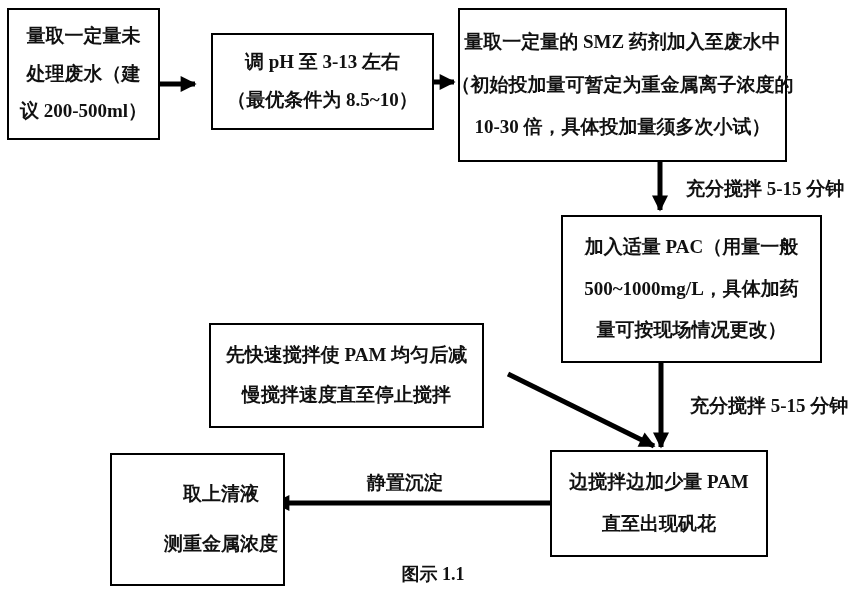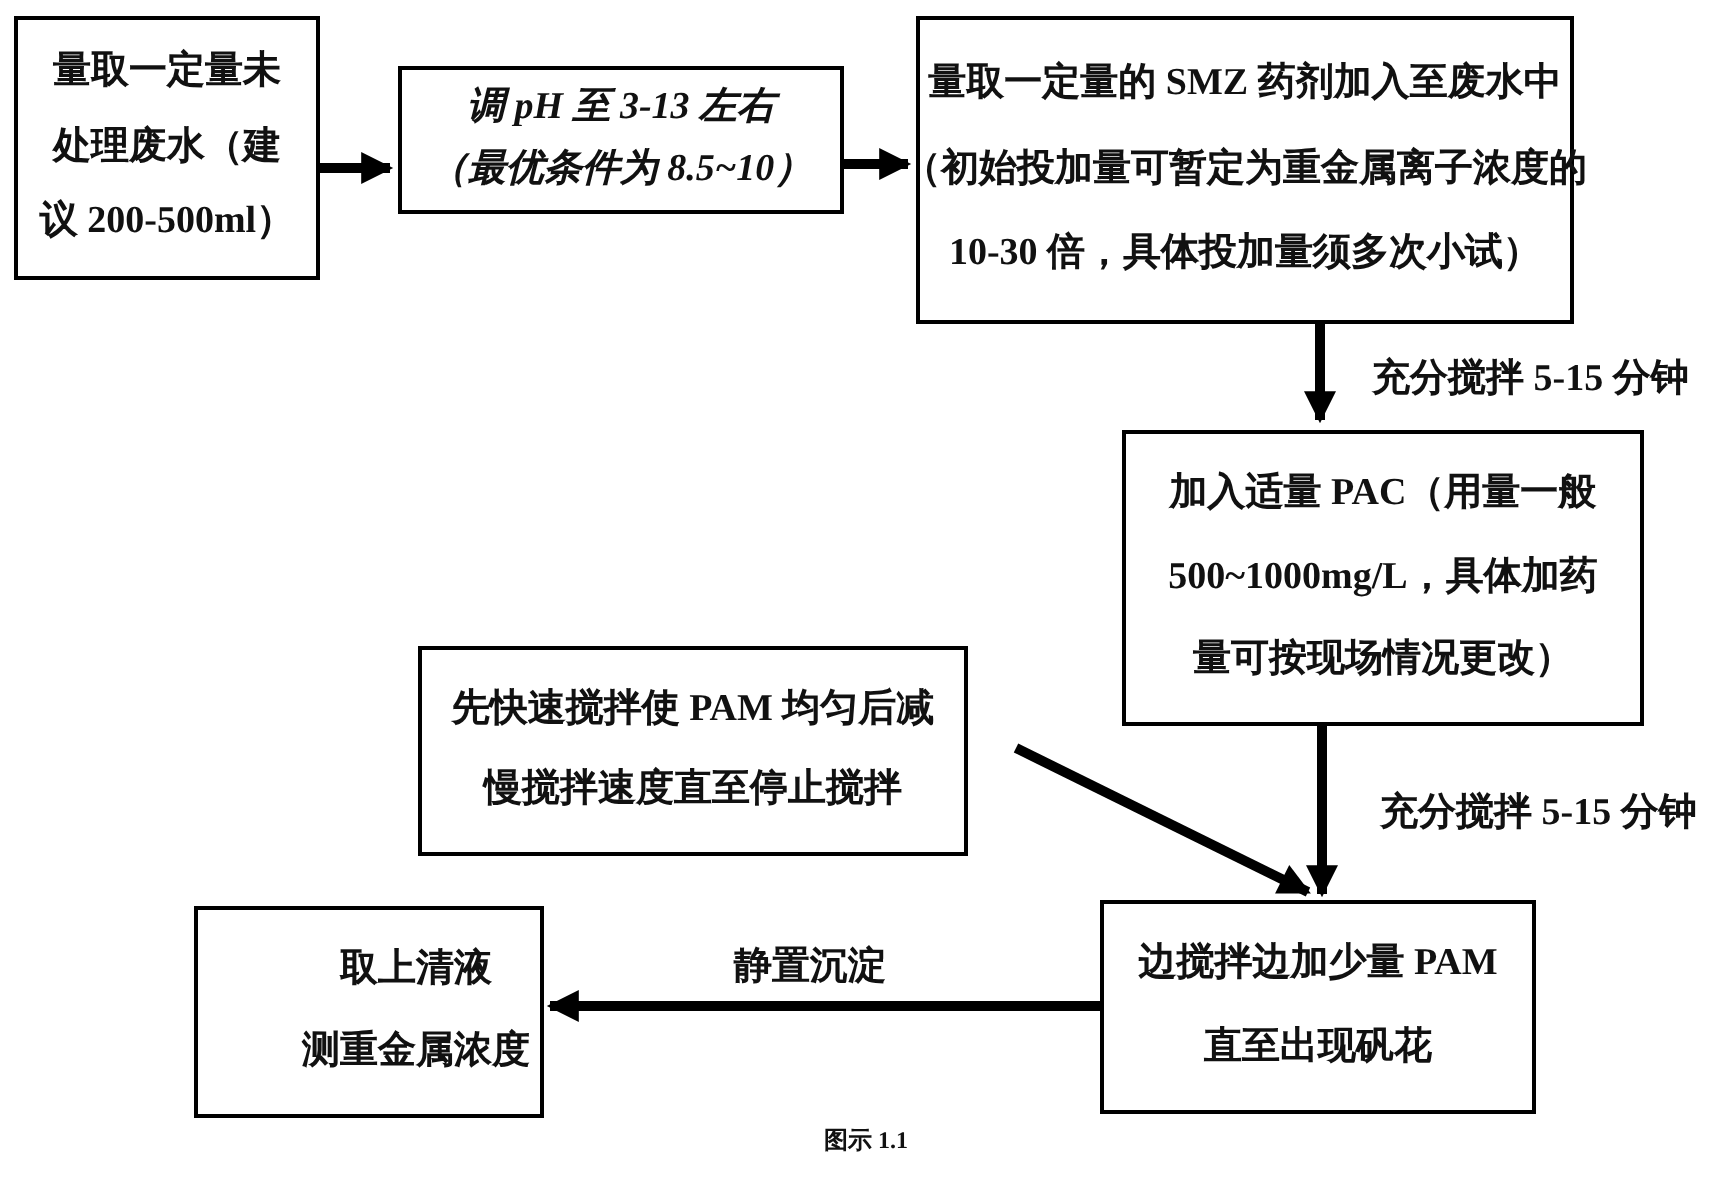--- a/index.html
+++ b/index.html
@@ -34,43 +34,43 @@
     justify-content: space-evenly;
     align-items: center;
     text-align: center;
     font-size: 19px;
     font-weight: 600;
     line-height: 1.1;
     white-space: nowrap;
   }
   .node span { display: block; }
   #node-measure-wastewater { left: 7px;   top: 8px;   width: 153px; height: 132px; }
-  #node-adjust-ph          { left: 199px; top: 33px;  width: 223px; height: 74px; font-style: italic; }
+  #node-adjust-ph          { left: 211px; top: 33px;  width: 223px; height: 97px; }
   #node-add-smz            { left: 458px; top: 8px;   width: 329px; height: 154px; }
   #node-add-pac            { left: 529px; top: 215px; width: 261px; height: 148px; margin-left: 32px; }
   #node-pam-stir           { left: 209px; top: 323px; width: 275px; height: 105px; }
   #node-add-pam            { left: 550px; top: 450px; width: 218px; height: 107px; }
-  #node-take-supernatant   { left: 97px;  top: 453px; width: 175px; height: 106px; padding-left: 47px; }
+  #node-take-supernatant   { left: 110px;  top: 453px; width: 175px; height: 133px; padding-left: 47px; }
   .edge-label {
     position: absolute;
     font-size: 19px;
     font-weight: 600;
     white-space: nowrap;
     text-align: center;
   }
   #label-stir-1 { left: 686px; top: 176px; }
   #label-stir-2 { left: 690px; top: 393px; }
   #label-settle { left: 367px; top: 470px; }
   .caption {
     position: absolute;
     left: 0;
     top: 562px;
     width: 100%;
     text-align: center;
-    font-size: 12px;
+    font-size: 18px;
     font-weight: 600;
   }
 </style>
 </head>
 <body>
 
 <div class="diagram">
 
   <svg class="arrow-layer" viewBox="0 0 866 599" xmlns="http://www.w3.org/2000/svg">
     <defs>

